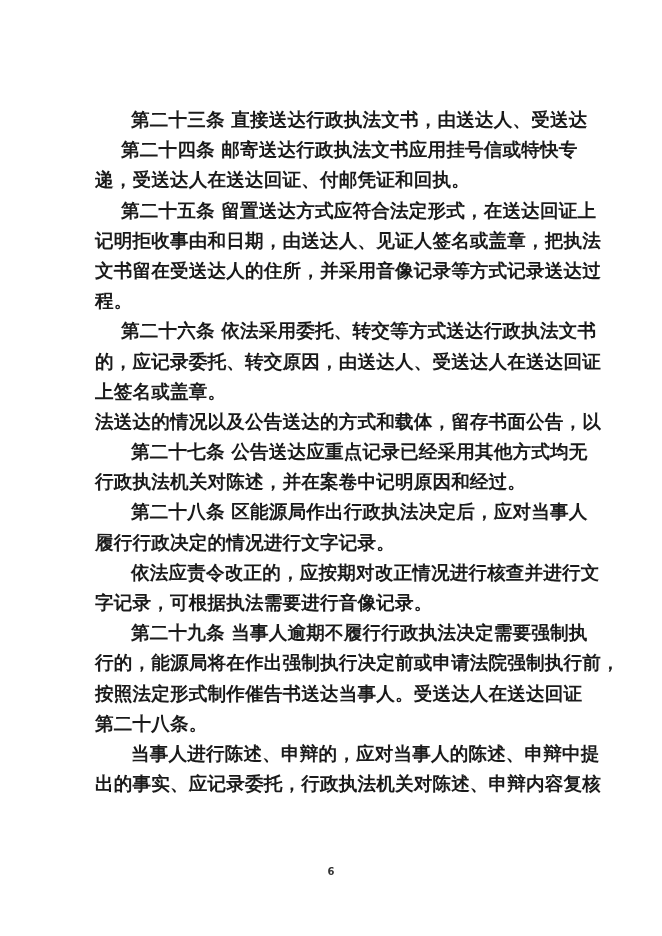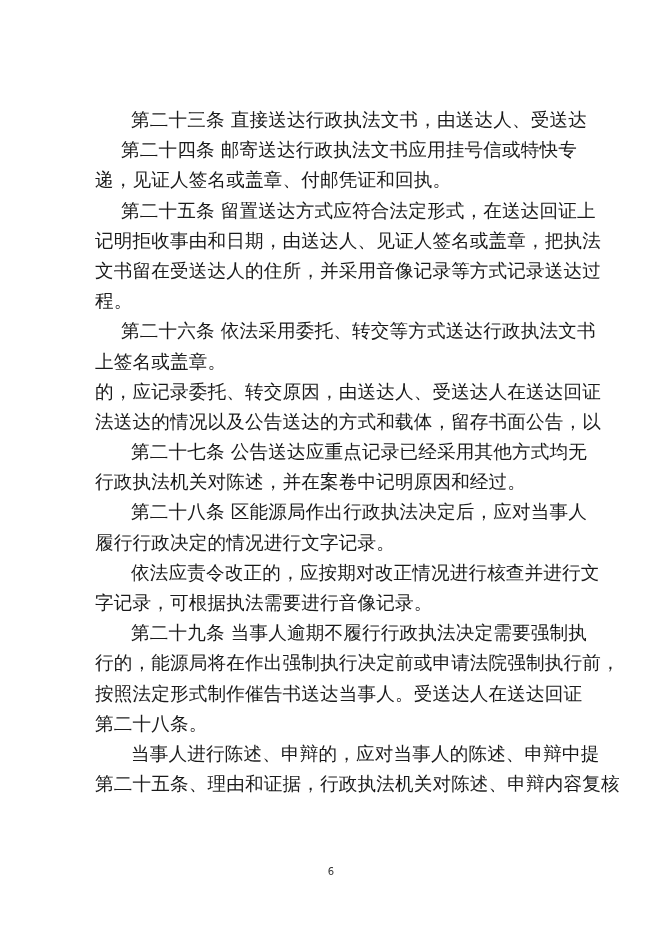--- a/index.html
+++ b/index.html
@@ -1,18 +1,18 @@
 <!DOCTYPE html>
 <html><head>
 <meta charset="utf-8">
 <style>
   html, body { margin: 0; padding: 0; background: #ffffff; }
   body { width: 662px; height: 936px; position: relative; overflow: hidden; }
   .page {
-    position: absolute; left: 0; top: 0; width: 570px; height: 936px; background: #ffffff;
+    position: absolute; left: 0; top: 0; width: 570px; height: 936px; background: #ffffff; font-weight: bold;
   }
   .content {
     position: absolute; left: 95px; top: 105px; width: 475px;
   }
   .line {
     display: block;
     height: 30.2px;
     line-height: 30.2px;
     font-family: "DejaVu Sans", sans-serif;
     font-size: 18.6px;
@@ -27,36 +27,36 @@
     font-family: "DejaVu Sans", sans-serif; font-size: 10px; color: #333;
   }
 </style>
 </head>
 <body>
 
 <div class="page">
   <div class="content">
     <span class="line ind1">第二十三条  直接送达行政执法文书，由送达人、受送达</span>
     <span class="line ind2">第二十四条  邮寄送达行政执法文书应用挂号信或特快专</span>
-    <span class="line">递，见证人签名或盖章、付邮凭证和回执。</span>
+    <span class="line">递，受送达人在送达回证、付邮凭证和回执。</span>
     <span class="line ind2">第二十五条  留置送达方式应符合法定形式，在送达回证上</span>
     <span class="line">记明拒收事由和日期，由送达人、见证人签名或盖章，把执法</span>
     <span class="line">文书留在受送达人的住所，并采用音像记录等方式记录送达过</span>
     <span class="line">程。</span>
     <span class="line ind2">第二十六条  依法采用委托、转交等方式送达行政执法文书</span>
+    <span class="line">的，应记录委托、转交原因，由送达人、受送达人在送达回证</span>
     <span class="line">上签名或盖章。</span>
-    <span class="line">的，应记录委托、转交原因，由送达人、受送达人在送达回证</span>
     <span class="line">法送达的情况以及公告送达的方式和载体，留存书面公告，以</span>
     <span class="line ind1">第二十七条  公告送达应重点记录已经采用其他方式均无</span>
     <span class="line">行政执法机关对陈述，并在案卷中记明原因和经过。</span>
     <span class="line ind1">第二十八条  区能源局作出行政执法决定后，应对当事人</span>
     <span class="line">履行行政决定的情况进行文字记录。</span>
     <span class="line ind1">依法应责令改正的，应按期对改正情况进行核查并进行文</span>
     <span class="line">字记录，可根据执法需要进行音像记录。</span>
     <span class="line ind1">第二十九条  当事人逾期不履行行政执法决定需要强制执</span>
     <span class="line">行的，能源局将在作出强制执行决定前或申请法院强制执行前，</span>
     <span class="line">按照法定形式制作催告书送达当事人。受送达人在送达回证</span>
     <span class="line">第二十八条。</span>
     <span class="line ind1">当事人进行陈述、申辩的，应对当事人的陈述、申辩中提</span>
-    <span class="line">第二十五条、理由和证据，行政执法机关对陈述、申辩内容复核</span>
+    <span class="line">出的事实、应记录委托，行政执法机关对陈述、申辩内容复核</span>
   </div>
   <div class="page-number">6</div>
 </div>
 
 </body></html>

